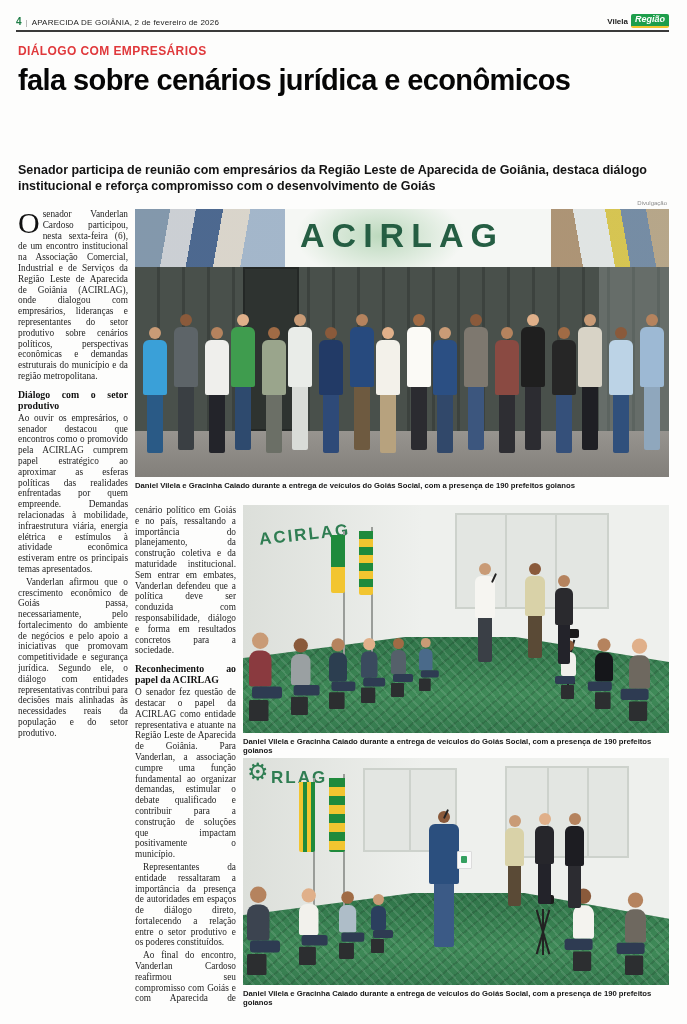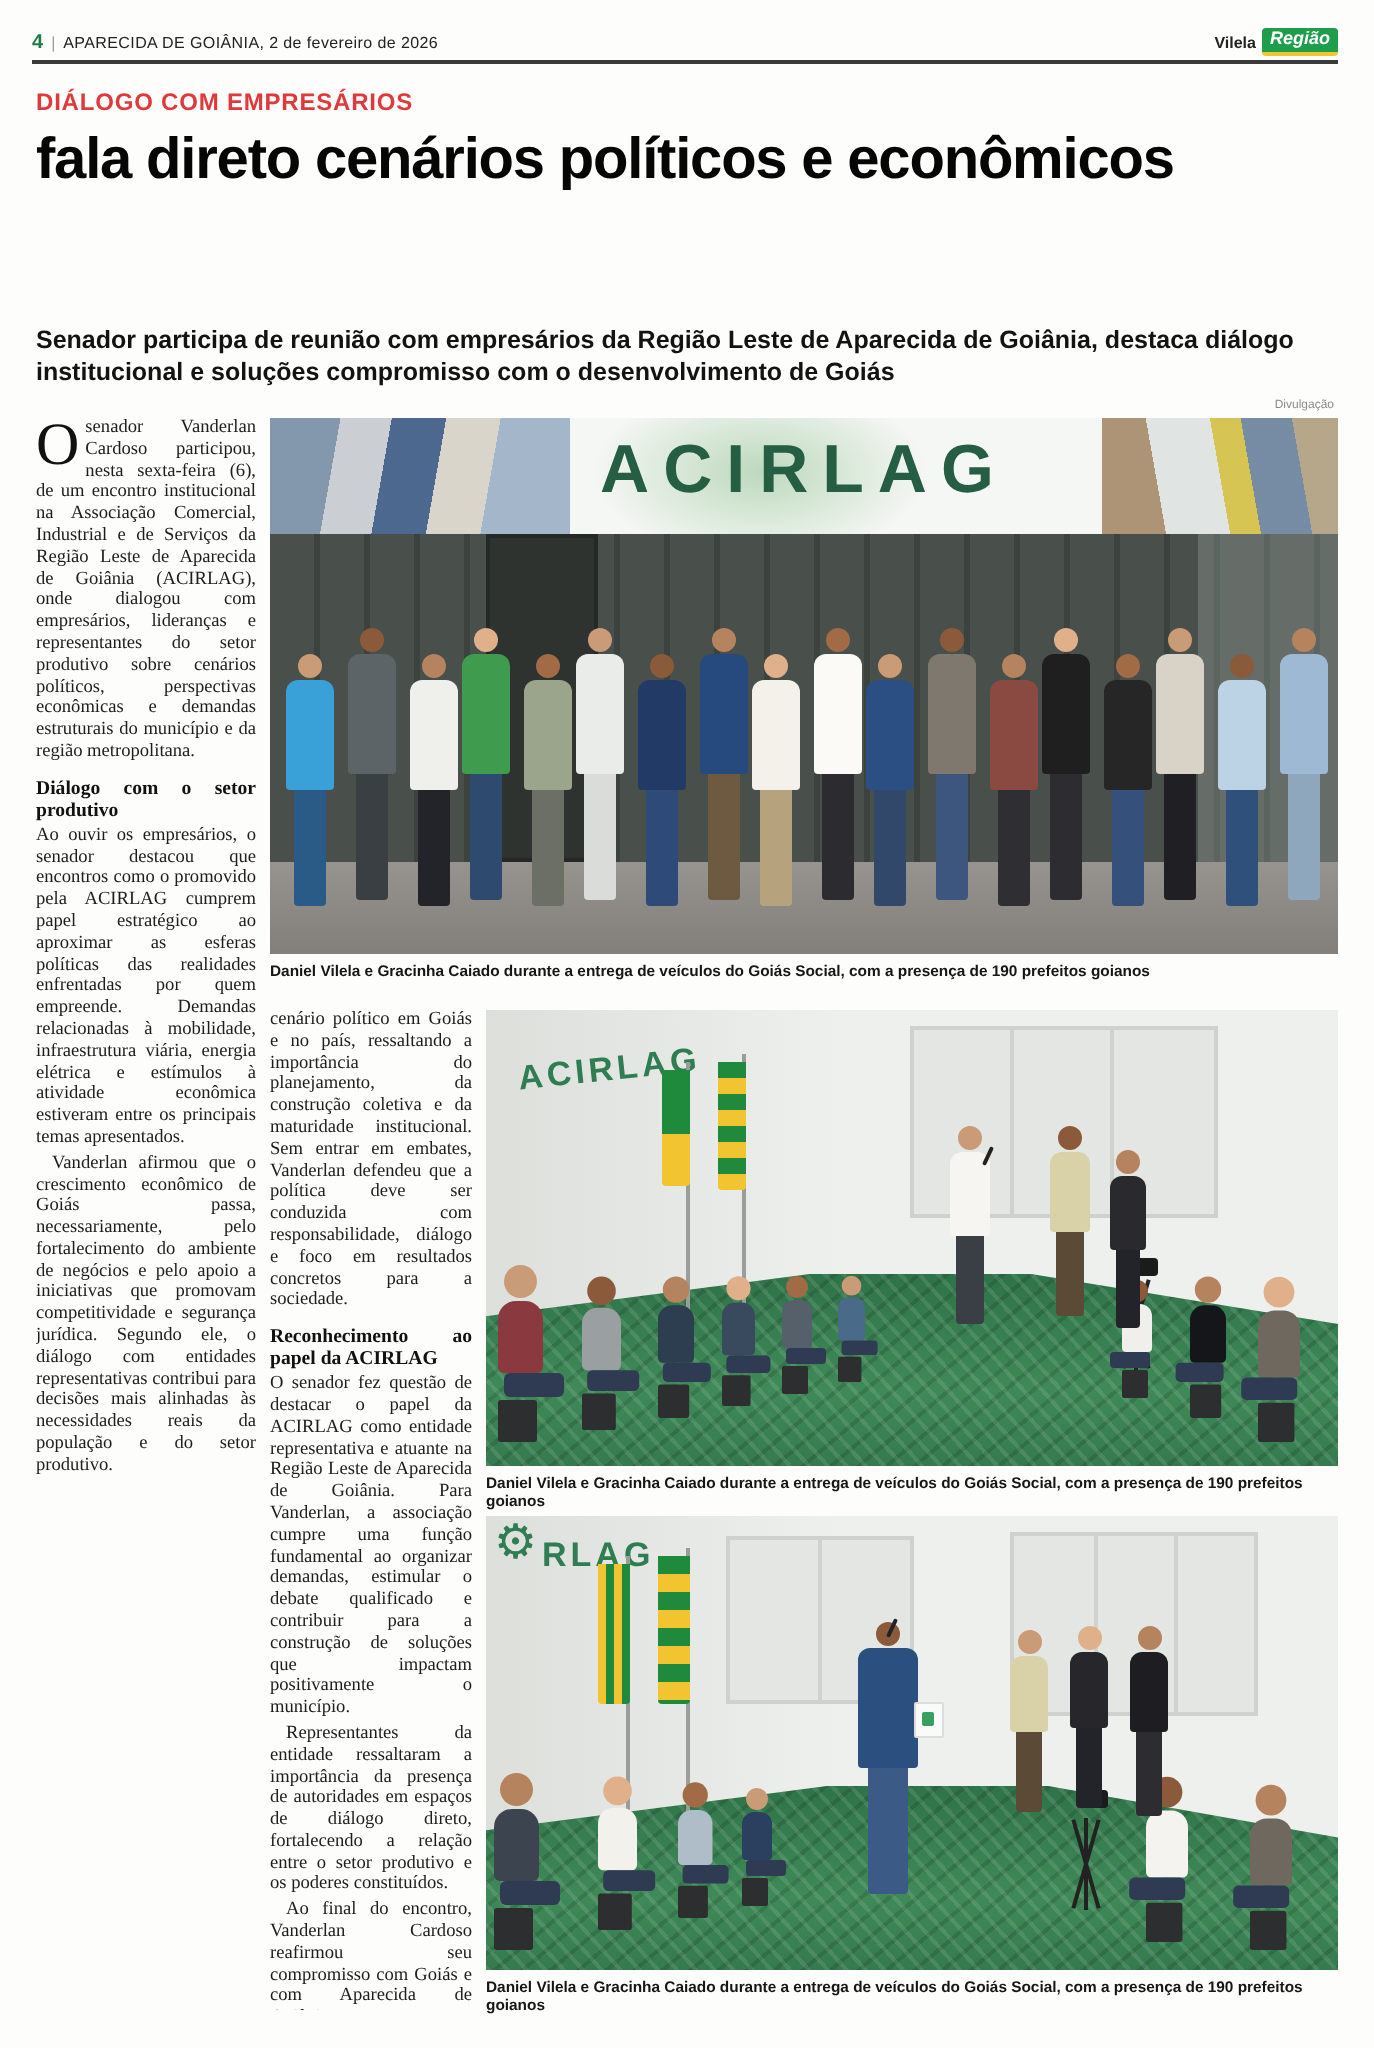--- a/index.html
+++ b/index.html
@@ -111,34 +111,34 @@
   <span class="edition">APARECIDA DE GOIÂNIA, 2 de fevereiro de 2026</span>
 </div>
 <div class="mh-right">
   <span class="cidades">Vilela</span>
   <span class="goias-badge">Região</span>
 </div>
 <div class="mh-rule"></div>
 
 <div class="kicker">DIÁLOGO COM EMPRESÁRIOS</div>
 <div class="headline">
-  <div>fala direto cenários políticos e econômicos</div>
-</div>
-<div class="deck">Senador participa de reunião com empresários da Região Leste de Aparecida de Goiânia, destaca diálogo institucional e soluções compromisso com o desenvolvimento de Goiás</div>
+  <div>fala sobre cenários jurídica e econômicos</div>
+</div>
+<div class="deck">Senador participa de reunião com empresários da Região Leste de Aparecida de Goiânia, destaca diálogo institucional e reforça compromisso com o desenvolvimento de Goiás</div>
 <div class="credit">Divulgação</div>
 
 <div class="col" id="col1">
   <p class="first"><span class="dropcap">O</span><span>senador Vanderlan Cardoso participou, nesta sexta-feira (6), de um encontro institucional na Associação Comercial, Industrial e de Serviços da Região Leste de Aparecida de Goiânia (ACIRLAG), onde dialogou com empresários, lideranças e representantes do setor produtivo sobre cenários políticos, perspectivas econômicas e demandas estruturais do município e da região metropolitana.</span></p>
   <div class="subhead">Diálogo com o setor produtivo</div>
   <p class="first">Ao ouvir os empresários, o senador destacou que encontros como o promovido pela ACIRLAG cumprem papel estratégico ao aproximar as esferas políticas das realidades enfrentadas por quem empreende. Demandas relacionadas à mobilidade, infraestrutura viária, energia elétrica e estímulos à atividade econômica estiveram entre os principais temas apresentados.</p>
   <p>Vanderlan afirmou que o crescimento econômico de Goiás passa, necessariamente, pelo fortalecimento do ambiente de negócios e pelo apoio a iniciativas que promovam competitividade e segurança jurídica. Segundo ele, o diálogo com entidades representativas contribui para decisões mais alinhadas às necessidades reais da população e do setor produtivo.</p>
 </div>
 
 <div class="col" id="col2">
-  <p class="first">cenário político em Goiás e no país, ressaltando a importância do planejamento, da construção coletiva e da maturidade institucional. Sem entrar em embates, Vanderlan defendeu que a política deve ser conduzida com responsabilidade, diálogo e foco em resultados concretos para a sociedade.</p>
+  <p class="first">cenário político em Goiás e no país, ressaltando a importância do planejamento, da construção coletiva e da maturidade institucional. Sem entrar em embates, Vanderlan defendeu que a política deve ser conduzida com responsabilidade, diálogo e forma em resultados concretos para a sociedade.</p>
   <div class="subhead">Reconhecimento ao papel da ACIRLAG</div>
   <p class="first">O senador fez questão de destacar o papel da ACIRLAG como entidade representativa e atuante na Região Leste de Aparecida de Goiânia. Para Vanderlan, a associação cumpre uma função fundamental ao organizar demandas, estimular o debate qualificado e contribuir para a construção de soluções que impactam positivamente o município.</p>
   <p>Representantes da entidade ressaltaram a importância da presença de autoridades em espaços de diálogo direto, fortalecendo a relação entre o setor produtivo e os poderes constituídos.</p>
   <p>Ao final do encontro, Vanderlan Cardoso reafirmou seu compromisso com Goiás e com Aparecida de Goiânia.</p>
 </div>
 
 <div class="photo" id="photo1">
   <div class="banner">
     <div class="collage l"></div>
     <div class="collage r"></div>

